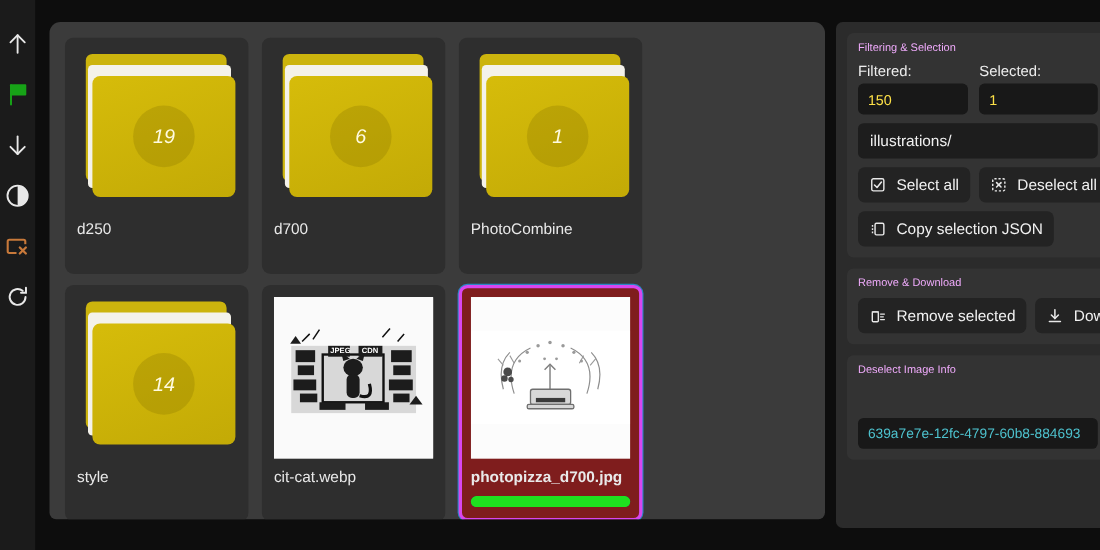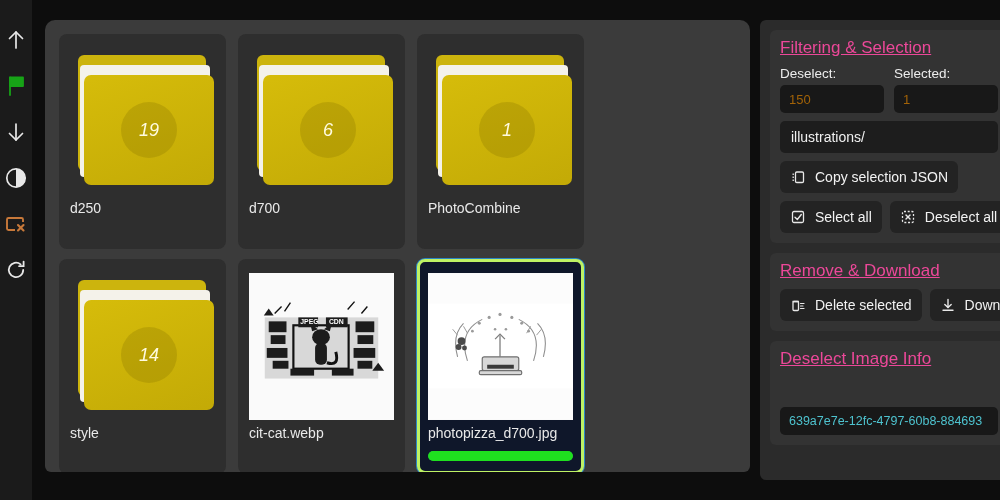--- a/index.html
+++ b/index.html
@@ -56,28 +56,29 @@
     height: 215px;
     background: #2e2e2e;
     border-radius: 8px;
     padding: 8px;
     display: flex;
     flex-direction: column;
     cursor: pointer;
     border: 3px solid transparent;
   }
   .card.selected {
-    border: 3px solid #bef264;
-    background: #0f172a;
+    border: 3px solid #d946ef;
+    background: #7f1d1d;
     box-shadow: 0 0 0 1px #2b86c5;
+    font-weight: bold;
   }
   .thumb-wrap {
     width: 100%;
     height: 152px;
-    display: flex; align-items: center; justify-content: center;
+    display: flex; justify-content: center;
     overflow: hidden;
   }
   .card-label {
     margin-top: 3px;
     color: #e9e9e9;
     font-size: 14px;
     line-height: 17px;
     white-space: nowrap;
     overflow: hidden;
     text-overflow: ellipsis;
@@ -143,40 +144,39 @@
     padding: 10px 0 0 0;
     overflow: hidden;
   }
   .group {
     margin: 0 10px 10px 10px;
     background: #333333;
     border-radius: 6px;
     padding: 8px 10px 10px 10px;
   }
   .group-title {
-    color: #ec4899;
-    font-size: 17px;
+    color: #f0abfc;
+    font-size: 10px;
     margin-bottom: 8px;
-    text-decoration: underline;
   }
   .field-row { display: flex; gap: 10px; }
   .field { flex: 1 1 auto; min-width: 0; }
   .field-label {
     color: #ededed;
     font-size: 13.5px;
     margin-bottom: 4px;
     white-space: nowrap;
   }
   .field-input {
     background: #181818;
     border-radius: 5px;
     height: 28px;
     padding: 0 9px;
     display: flex; align-items: center;
-    color: #a16207;
+    color: #fde047;
     font-size: 13px;
     white-space: nowrap;
     overflow: hidden;
   }
   .text-input {
     background: #1d1d1d;
     border-radius: 5px;
     height: 32px;
     padding: 0 11px;
     margin-top: 8px;
@@ -408,40 +408,29 @@
 
     </div>
   </div>
 
   <div id="side">
 
     <div class="group">
       <div class="group-title">Filtering &amp; Selection</div>
       <div class="field-row">
         <div class="field">
-          <div class="field-label">Deselect:</div>
+          <div class="field-label">Filtered:</div>
           <div class="field-input">150</div>
         </div>
         <div class="field">
           <div class="field-label">Selected:</div>
           <div class="field-input">1</div>
         </div>
       </div>
       <div class="text-input" placeholder="path/">illustrations/</div>
-      <div class="btn-row">
-        <div class="btn">
-          <span class="bico">
-            <svg width="16" height="16" viewBox="0 0 16 16">
-                <rect x="5.5" y="3" width="8" height="10.5" rx="1.3" fill="none" stroke="#e8e8e8" stroke-width="1.3"></rect>
-                <path d="M3.2 4.5 V12.2" fill="none" stroke="#e8e8e8" stroke-width="1.3" stroke-dasharray="1.6 1.4"></path>
-              </svg>
-          </span>
-          <span>Copy selection JSON</span>
-        </div>
-      </div>
       <div class="btn-row">
         <div class="btn">
           <span class="bico">
             <svg width="16" height="16" viewBox="0 0 16 16">
                 <rect x="2.5" y="2.5" width="11" height="11" rx="1.5" fill="none" stroke="#e8e8e8" stroke-width="1.3"></rect>
                 <polyline points="5,8.2 7.3,10.5 11.3,5.5" fill="none" stroke="#e8e8e8" stroke-width="1.4" stroke-linecap="round" stroke-linejoin="round"></polyline>
               </svg>
           </span>
           <span>Select all</span>
         </div>
@@ -449,40 +438,51 @@
           <span class="bico">
             <svg width="16" height="16" viewBox="0 0 16 16">
                 <rect x="2.5" y="2.5" width="11" height="11" rx="1.5" fill="none" stroke="#e8e8e8" stroke-width="1.3" stroke-dasharray="2 1.7"></rect>
                 <g stroke="#e8e8e8" stroke-width="1.4" stroke-linecap="round">
                   <line x1="6" y1="6" x2="10" y2="10"></line>
                   <line x1="10" y1="6" x2="6" y2="10"></line>
                 </g>
               </svg>
           </span>
           <span>Deselect all</span>
+        </div>
+      </div>
+      <div class="btn-row">
+        <div class="btn">
+          <span class="bico">
+            <svg width="16" height="16" viewBox="0 0 16 16">
+                <rect x="5.5" y="3" width="8" height="10.5" rx="1.3" fill="none" stroke="#e8e8e8" stroke-width="1.3"></rect>
+                <path d="M3.2 4.5 V12.2" fill="none" stroke="#e8e8e8" stroke-width="1.3" stroke-dasharray="1.6 1.4"></path>
+              </svg>
+          </span>
+          <span>Copy selection JSON</span>
         </div>
       </div>
     </div>
 
     <div class="group">
       <div class="group-title">Remove &amp; Download</div>
       <div class="btn-row">
         <div class="btn">
           <span class="bico">
             <svg width="16" height="16" viewBox="0 0 16 16">
                 <rect x="3" y="4.5" width="5.5" height="9" rx="1" fill="none" stroke="#e8e8e8" stroke-width="1.3"></rect>
                 <line x1="2.5" y1="4.5" x2="9" y2="4.5" stroke="#e8e8e8" stroke-width="1.3"></line>
                 <g stroke="#e8e8e8" stroke-width="1.2" stroke-linecap="round">
                   <line x1="10.5" y1="6.5" x2="14" y2="6.5"></line>
                   <line x1="10.5" y1="9" x2="13" y2="9"></line>
                   <line x1="10.5" y1="11.5" x2="14" y2="11.5"></line>
                 </g>
               </svg>
           </span>
-          <span>Delete selected</span>
+          <span>Remove selected</span>
         </div>
         <div class="btn">
           <span class="bico">
             <svg width="16" height="16" viewBox="0 0 16 16">
                 <g stroke="#e8e8e8" stroke-width="1.4" fill="none" stroke-linecap="round" stroke-linejoin="round">
                   <line x1="8" y1="2.5" x2="8" y2="10.5"></line>
                   <polyline points="4.8,7.4 8,10.6 11.2,7.4"></polyline>
                   <line x1="3" y1="13.3" x2="13" y2="13.3"></line>
                 </g>
               </svg>

